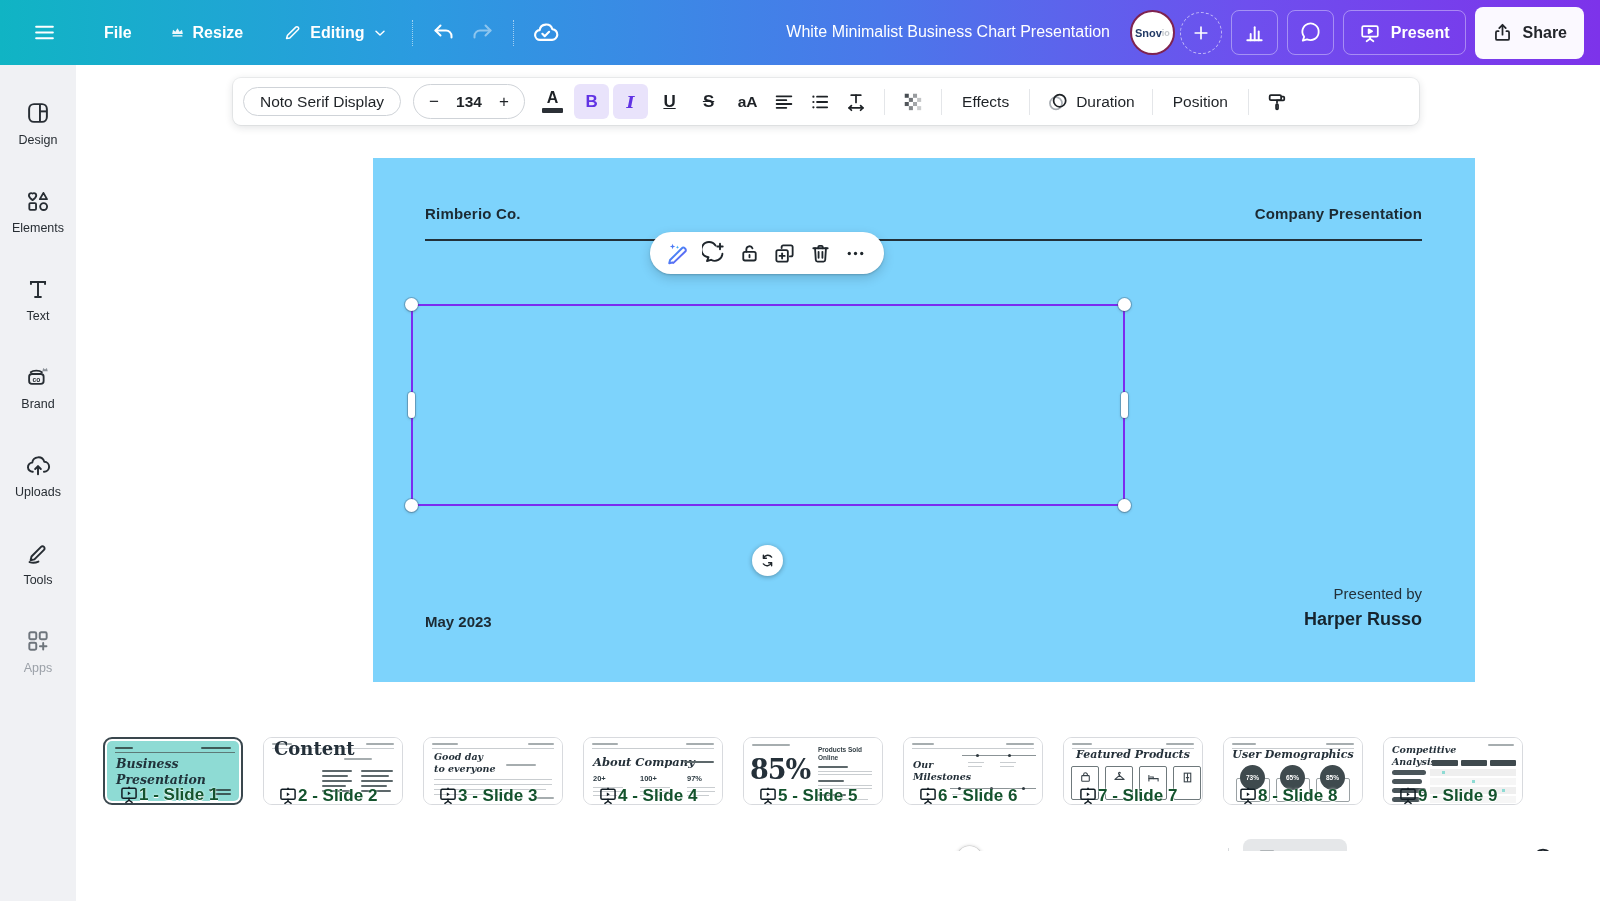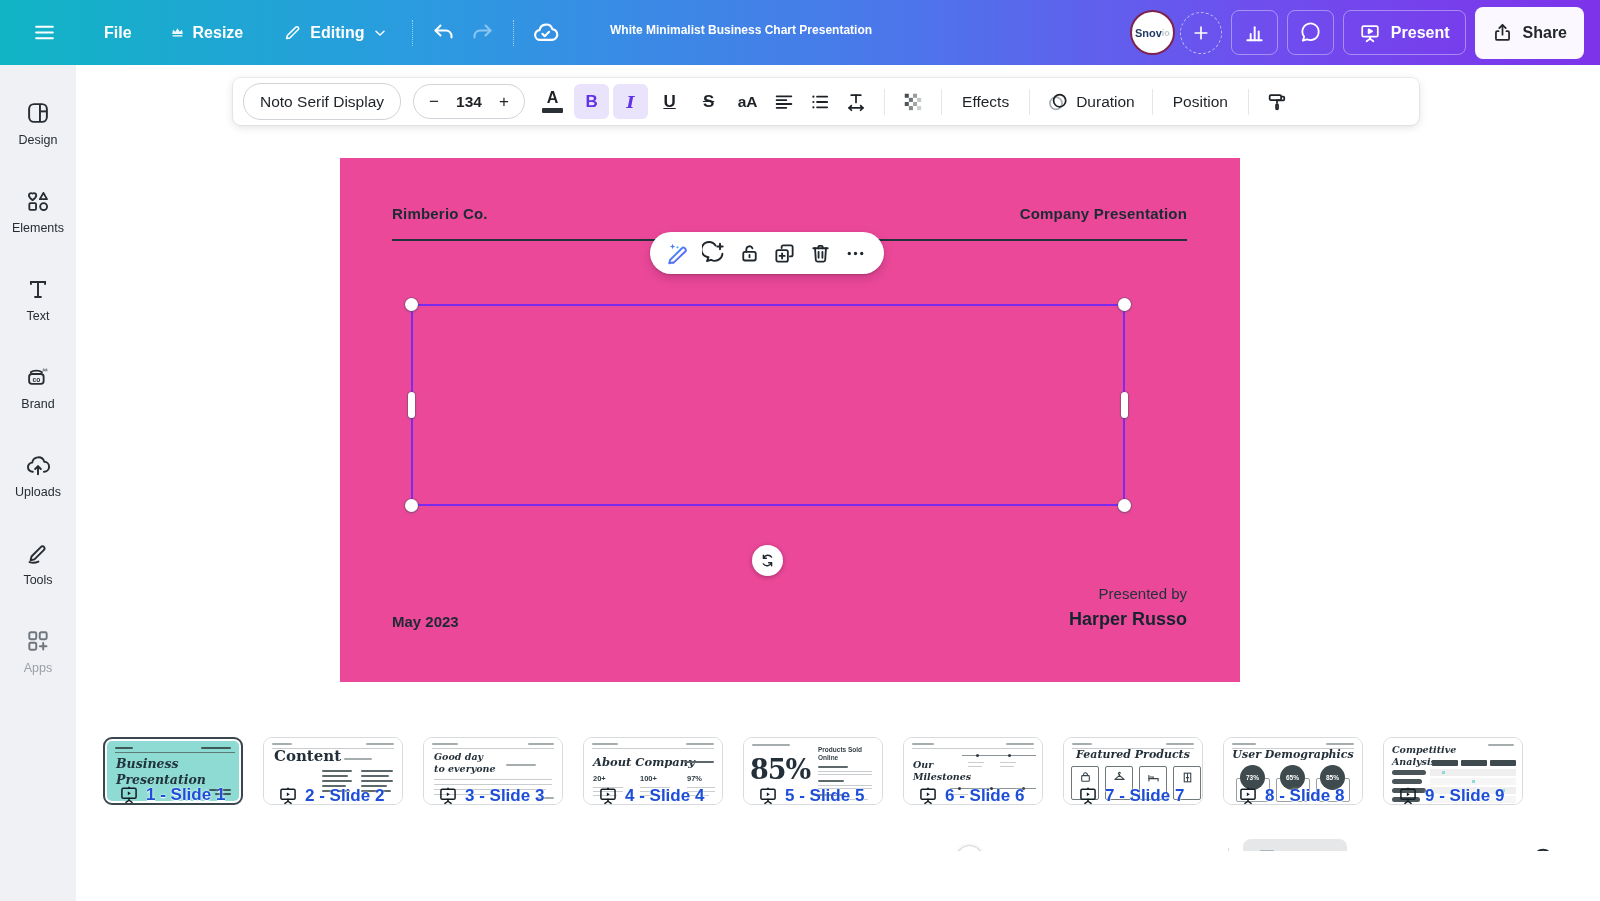--- a/index.html
+++ b/index.html
@@ -13,35 +13,35 @@
 display:flex;align-items:center;color:#fff;z-index:20}
 .tb-left{display:flex;align-items:center;padding-left:24px}
 .menu-btn{width:40px;height:40px;display:flex;align-items:center;justify-content:center;cursor:pointer}
 .tb-item{display:flex;align-items:center;gap:8px;font-size:16px;font-weight:700;color:#fff;height:40px;padding:0 12px;border-radius:8px;cursor:pointer;white-space:nowrap}
 .tb-item.file{margin-left:28px}
 .tb-item.resize{margin-left:14px}
 .tb-item.editing{margin-left:16px}
 .dotdiv{width:1px;height:26px;border-left:1px dotted rgba(255,255,255,.55);margin:0 12px}
 .icon40{width:38px;height:38px;display:flex;align-items:center;justify-content:center;border-radius:8px;cursor:pointer}
 .dim{opacity:.45}
-.doc-title{position:absolute;left:610px;top:23px;width:500px;text-align:left;font-size:12px;font-weight:700;color:#fff;white-space:nowrap;overflow:hidden}
+.doc-title{position:absolute;left:610px;top:23px;width:500px;text-align:right;font-size:16px;font-weight:400;color:#fff;white-space:nowrap;overflow:hidden}
 .tb-right{position:absolute;right:16px;top:10px;height:45px;display:flex;align-items:center;gap:9px}
 .avatar{width:45px;height:45px;border-radius:50%;background:#fff;border:2.5px solid #7e2350;display:flex;align-items:center;justify-content:center;font-size:11px;font-weight:700;color:#223a66;cursor:pointer}
 .avatar .io{color:#c3c7cc;font-size:9px;font-weight:600}
 .add-btn{width:42px;height:42px;border-radius:50%;border:1.5px dashed rgba(255,255,255,.6);display:flex;align-items:center;justify-content:center;cursor:pointer;margin-left:-4px}
 .ghost{height:45px;border:1px solid rgba(255,255,255,.38);border-radius:8px;display:flex;align-items:center;justify-content:center;cursor:pointer;color:#fff}
 .ghost.sq{width:47px}
 .present{padding:0 15px;gap:10px;font-size:16px;font-weight:700}
 .share{height:52px;background:#fbf9ff;color:#23262b;border-radius:8px;display:flex;align-items:center;gap:10px;padding:0 17px;font-size:16px;font-weight:700;cursor:pointer}
 
 
 .toolbar{position:absolute;left:233px;top:78px;width:1186px;height:47px;background:#fff;border-radius:8px;
 box-shadow:0 0 0 1px rgba(25,35,45,.06),0 2px 8px rgba(25,35,45,.14);
 display:flex;align-items:center;padding:0 10px;gap:2px;color:#1e2226;z-index:15}
-.font-box{height:37px;border:1px solid #cfd3d8;border-radius:18px;padding:0 16px;display:flex;align-items:center;font-size:15.5px;font-weight:500;cursor:pointer;white-space:nowrap}
+.font-box{height:29px;border:1px solid #cfd3d8;border-radius:18px;padding:0 16px;display:flex;align-items:center;font-size:15.5px;font-weight:500;cursor:pointer;white-space:nowrap}
 .size-box{height:35px;border:1px solid #cfd3d8;border-radius:18px;display:flex;align-items:center;margin-left:10px;padding:0 6px}
 .size-btn{width:28px;height:28px;display:flex;align-items:center;justify-content:center;font-size:17px;cursor:pointer;color:#1e2226}
 .size-val{width:42px;text-align:center;font-size:15.5px;font-weight:600}
 .fmt{width:35px;height:35px;border-radius:6px;display:flex;flex-direction:column;align-items:center;justify-content:center;font-size:17px;font-weight:700;cursor:pointer;color:#1d2126;margin-left:2px}
 .fmt.on{background:#e9e3fb;color:#6133e4}
 .fmt.ital{font-family:"DejaVu Serif",serif;font-style:italic}
 .fmt.ul{text-decoration:underline;font-weight:600}
 .fmt.st{text-decoration:line-through;font-weight:600}
 .colorA .letter{font-size:16px;font-weight:700;line-height:16px}
 .colorA .bar{width:21px;height:4.5px;background:#2b3036;border-radius:1px;margin-top:2px}
@@ -54,21 +54,21 @@
 .sidebar{position:absolute;left:0;top:65px;width:76px;height:836px;background:#f0f1f4;display:flex;flex-direction:column;align-items:center;padding-top:14px;z-index:10}
 .side-item{width:76px;height:88px;display:flex;flex-direction:column;align-items:center;justify-content:center;gap:7px;cursor:pointer;color:#272d33}
 .side-label{font-size:12.5px;color:#272d33}
 .side-item.dimmed{color:#8f959c}
 .side-item.dimmed .side-label{color:#9ba1a8}
 .ai-btn{position:absolute;left:12px;bottom:12px;width:53px;height:53px;border-radius:50%;border:3px solid transparent;
 background:linear-gradient(#fff,#fff) padding-box,linear-gradient(135deg,#2bb3f2,#6d43ef) border-box;
 box-shadow:0 2px 8px rgba(40,60,90,.28);display:flex;align-items:center;justify-content:center;cursor:pointer}
 
 
-.slide{position:absolute;left:340px;top:158px;width:900px;height:524px;background:#ec4899;z-index:1}
+.slide{position:absolute;left:373px;top:158px;width:1102px;height:524px;background:#7dd3fc;z-index:1}
 .sl-company{position:absolute;left:52px;top:47px;font-size:15px;font-weight:700;color:#1c2a33;letter-spacing:.2px}
 .sl-right{position:absolute;right:53px;top:47px;font-size:15px;font-weight:700;color:#1c2a33;letter-spacing:.2px}
 .sl-line{position:absolute;left:52px;right:53px;top:81px;height:2px;background:#22313a}
 .sl-title{position:absolute;left:57px;top:148px;font-family:"DejaVu Serif",serif;font-style:italic;font-weight:600;font-size:64px;line-height:96px;color:#2b3138;letter-spacing:-1px;white-space:nowrap}
 .sl-date{position:absolute;left:52px;top:455px;font-size:15px;font-weight:700;color:#1c2a33}
 .sl-presby{position:absolute;right:53px;top:427px;font-size:15px;color:#23313a;text-align:right}
 .sl-presenter{position:absolute;right:53px;top:451px;font-size:18px;font-weight:700;color:#16242e;text-align:right}
 
 
 .floatbar{position:absolute;left:650px;top:232px;width:234px;height:42px;background:#fff;border-radius:21px;
@@ -83,28 +83,28 @@
 .h-s{position:absolute;width:7px;height:26px;border-radius:4px;background:#fff;box-shadow:0 0 0 1px rgba(57,76,96,.3),0 1px 3px rgba(57,76,96,.4);top:calc(50% - 13px);cursor:pointer}
 .h-s.l{left:-5px}.h-s.r{right:-5px}
 .rotate{position:absolute;left:752px;top:545px;width:31px;height:31px;border-radius:50%;background:#fff;box-shadow:0 1px 5px rgba(0,0,0,.32);display:flex;align-items:center;justify-content:center;z-index:6;cursor:pointer;color:#20262c}
 
 
 .filmstrip{position:absolute;left:103px;top:737px;display:flex;gap:20px;z-index:4}
 .thumb{position:relative;width:140px;height:68px;border-radius:9px;border:1px solid #d8dade;background:#fff;cursor:pointer;flex:none}
 .thumb.sel{border:2px solid #3a474e;padding:2px}
 .tin{position:absolute;inset:0;border-radius:8px;overflow:hidden;background:#fff}
 .sel .tin{position:relative;width:100%;height:100%;border-radius:5px;background:#8edbd4}
-.tlab{position:absolute;left:14px;bottom:-2px;display:flex;align-items:center;gap:7px;font-size:17px;font-weight:600;color:#1d4ed8;text-shadow:0 1px 0 #fff,0 0 3px rgba(255,255,255,.9);z-index:3;white-space:nowrap}
+.tlab{position:absolute;left:14px;bottom:-2px;display:flex;align-items:center;font-size:17px;font-weight:600;color:#14532d;text-shadow:0 1px 0 #fff,0 0 3px rgba(255,255,255,.9);z-index:3;white-space:nowrap}
 .b{position:absolute;height:2px;background:#a6adaf;border-radius:1px}
 .bd{position:absolute;height:2px;background:#5d686b;border-radius:1px}
 .hl{position:absolute;height:1px;background:#c9cdd0}
 .dot{position:absolute;width:3px;height:3px;border-radius:50%;background:#2f3a3f}
 .mt{position:absolute;font-family:"DejaVu Serif",serif;color:#243039;font-weight:600}
 .t1ttl{left:9px;top:15px;width:84px;font-size:12.5px;line-height:16px;font-style:italic;color:#21333b}
-.t2ttl{left:10px;top:9px;font-size:15px}
+.t2ttl{left:10px;top:0;font-size:18px}
 .t3ttl{left:10px;top:13px;width:62px;font-size:9.5px;line-height:12px;font-style:italic}
 .t4ttl{left:9px;top:17px;font-size:11.5px;font-style:italic}
 .t5ttl{left:6px;top:16px;font-size:27px;font-weight:700;letter-spacing:-1px}
 .t5sub{position:absolute;left:74px;top:8px;width:54px;font-size:6.5px;font-weight:700;color:#333f45;line-height:8px;font-family:"Liberation Sans",sans-serif}
 .t6ttl{left:9px;top:21px;width:50px;font-size:9.5px;line-height:12px;font-style:italic}
 .t7ttl{left:0;top:10px;width:138px;text-align:center;font-size:11px;font-style:italic}
 .t8ttl{left:0;top:10px;width:138px;text-align:center;font-size:11px;font-style:italic}
 .t9ttl{left:8px;top:6px;width:56px;font-size:9.5px;line-height:12px;font-style:italic}
 .t4stat{position:absolute;font-size:7.5px;font-weight:700;color:#2c3a42;font-family:"Liberation Sans",sans-serif}
 .t7card{position:absolute;top:28px;width:28px;height:34px;border:1px solid #6f797c;border-radius:2px;display:flex;justify-content:center;padding-top:4px;color:#39434a}

